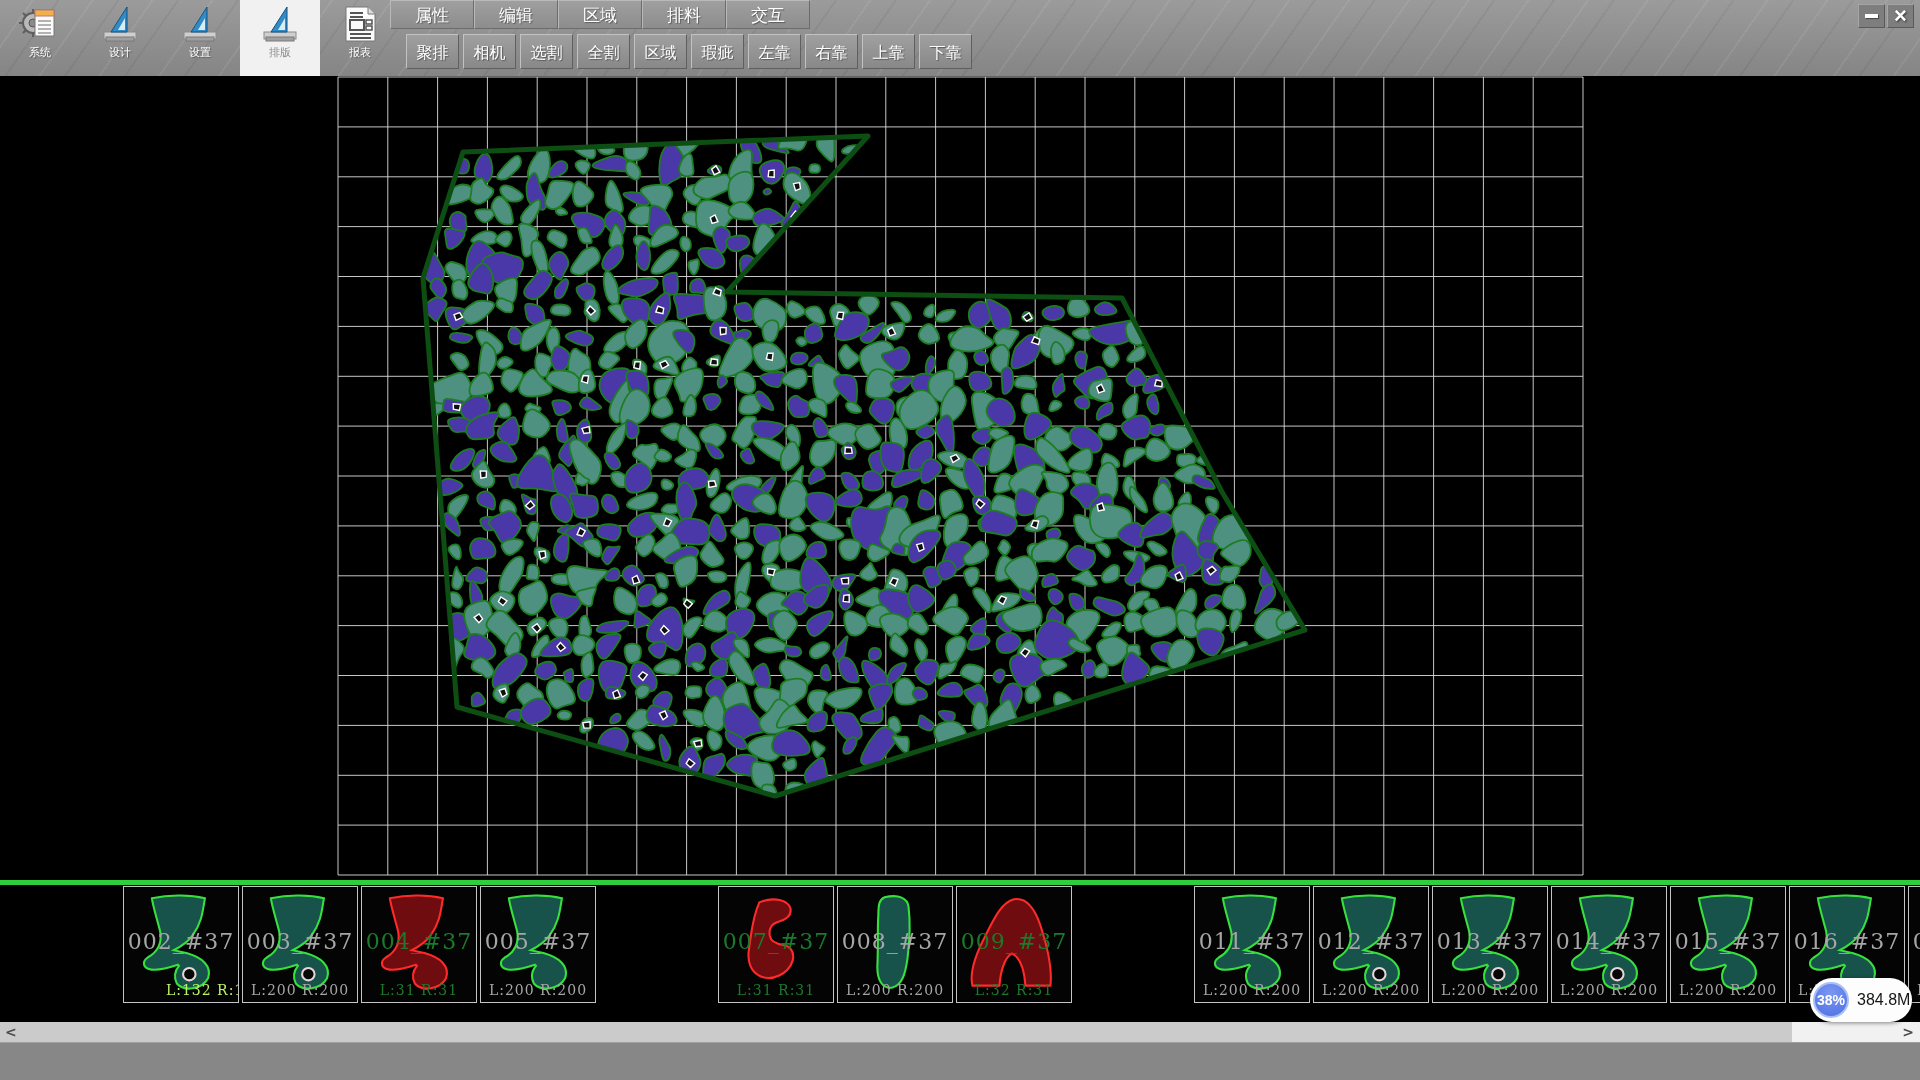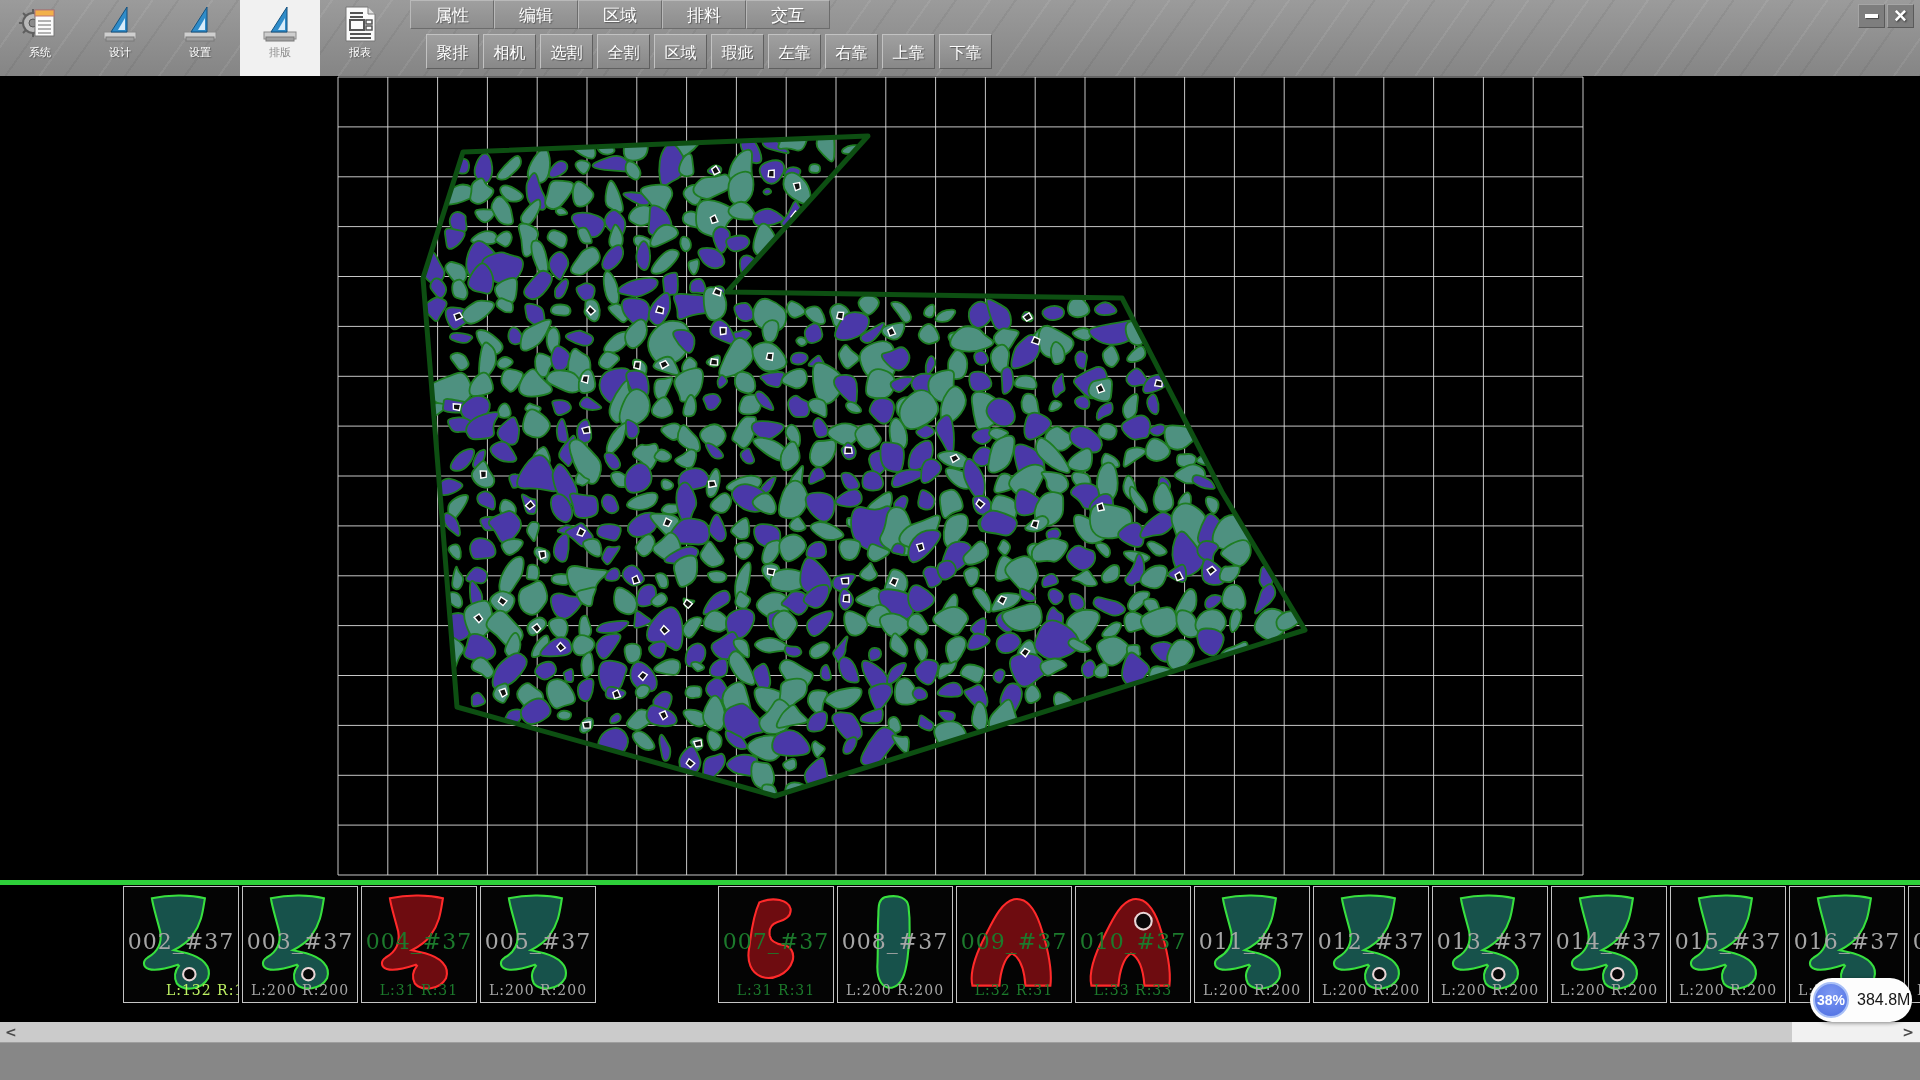--- a/index.html
+++ b/index.html
@@ -11,21 +11,21 @@
            background:linear-gradient(#9b9b9b,#858585);}
   .toolbar::after{content:"";position:absolute;inset:0;pointer-events:none;
            background:repeating-linear-gradient(125deg,transparent 0 26px,rgba(255,255,255,.07) 26px 28px,transparent 28px 47px,rgba(0,0,0,.05) 47px 49px);}
   .icon-bar{position:absolute;left:0;top:0;height:76px;display:flex;z-index:2;}
   .tool-big{position:relative;width:80px;height:76px;text-align:center;cursor:default;}
   .tool-big.active{background:#f1f1f1;}
   .tool-big .bigicon{display:block;margin:3px auto 0 auto;width:44px;height:44px;}
   .tool-big .biglabel{display:block;margin-top:-2px;font-size:11px;color:#fff;text-shadow:1px 1px 1px #555;}
   .tool-big.active .biglabel{color:#8a8a8a;text-shadow:none;}
 
-  .menus{position:absolute;left:410px;top:0;z-index:2;}
+  .menus{position:absolute;left:390px;top:0;z-index:2;}
   .menu-row{display:flex;height:31px;}
   .menu-tab{width:84px;height:29px;line-height:29px;text-align:center;color:#fff;font-size:17px;
             text-shadow:1px 1px 1px #5a5a5a;border:1px solid;border-color:#b9b9b9 #6c6c6c #6c6c6c #b9b9b9;
             background:linear-gradient(#9f9f9f,#8d8d8d);box-sizing:border-box;}
   .action-row{display:flex;margin:3px 0 0 16px;height:36px;}
   .action-btn{width:53px;height:35px;margin-right:4px;line-height:35px;text-align:center;color:#fff;
             font-size:16px;text-shadow:1px 1px 1px #555;
             border:1px solid;border-color:#c2c2c2 #5f5f5f #5f5f5f #c2c2c2;
             background:linear-gradient(#a0a0a0,#888);box-sizing:border-box;}
 
@@ -921,28 +921,20 @@
         <div class="thumb-title" style="color: rgb(166, 166, 166);">008_#37</div>
         <div class="thumb-stats" style="color: rgb(166, 166, 166);">L:200 R:200</div>
       </div>
       <div class="thumb-card" style="left: 956px; padding-left: 26px;">
         <svg width="104" height="108" viewBox="0 0 100 100">
           <path d="M36,90 L10,90 C7,77 14,58 23,41 C31,25 38,10 50,7 C61,5 69,14 75,31 C81,49 87,73 85,90 L61,90 C60,76 56,63 48,59 C41,63 37,76 36,90 Z" fill="#6e0c10" stroke="#ff2a2a" stroke-width="2"></path>
         </svg>
         <div class="thumb-title" style="color: rgb(28, 122, 44);">009_#37</div>
         <div class="thumb-stats" style="color: rgb(28, 122, 44);">L:32 R:31</div>
       </div>
-      <div class="thumb-card" style="left: 1075px;">
-        <svg width="104" height="108" viewBox="0 0 100 100">
-          <path d="M36,90 L10,90 C7,77 14,58 23,41 C31,25 38,10 50,7 C61,5 69,14 75,31 C81,49 87,73 85,90 L61,90 C60,76 56,63 48,59 C41,63 37,76 36,90 Z" fill="#6e0c10" stroke="#ff2a2a" stroke-width="2"></path>
-          <circle cx="60" cy="28" r="8" fill="#070707" stroke="#e8d6d6" stroke-width="2"></circle>
-        </svg>
-        <div class="thumb-title" style="color: rgb(28, 122, 44);">010_#37</div>
-        <div class="thumb-stats" style="color: rgb(28, 122, 44);">L:33 R:33</div>
-      </div>
       <div class="thumb-card" style="left: 1194px;">
         <svg width="104" height="108" viewBox="0 0 100 100">
           <path d="M22,6 C40,2 60,3 73,6 C71,18 70,30 61,42 C56,49 49,53 43,56 L56,59 C70,63 80,71 76,83 C70,94 53,96 46,88 C43,82 44,76 48,71 L47,70 C38,73 25,76 19,74 C13,72 13,66 18,63 C27,58 32,50 30,38 C27,26 23,14 22,6 Z" fill="#17524b" stroke="#38e03e" stroke-width="2"></path>
         </svg>
         <div class="thumb-title" style="color: rgb(166, 166, 166);">011_#37</div>
         <div class="thumb-stats" style="color: rgb(166, 166, 166);">L:200 R:200</div>
       </div>
       <div class="thumb-card" style="left: 1313px;">
         <svg width="104" height="108" viewBox="0 0 100 100">
           <path d="M22,6 C40,2 60,3 73,6 C71,18 70,30 61,42 C56,49 49,53 43,56 L56,59 C70,63 80,71 76,83 C70,94 53,96 46,88 C43,82 44,76 48,71 L47,70 C38,73 25,76 19,74 C13,72 13,66 18,63 C27,58 32,50 30,38 C27,26 23,14 22,6 Z" fill="#17524b" stroke="#38e03e" stroke-width="2"></path>

